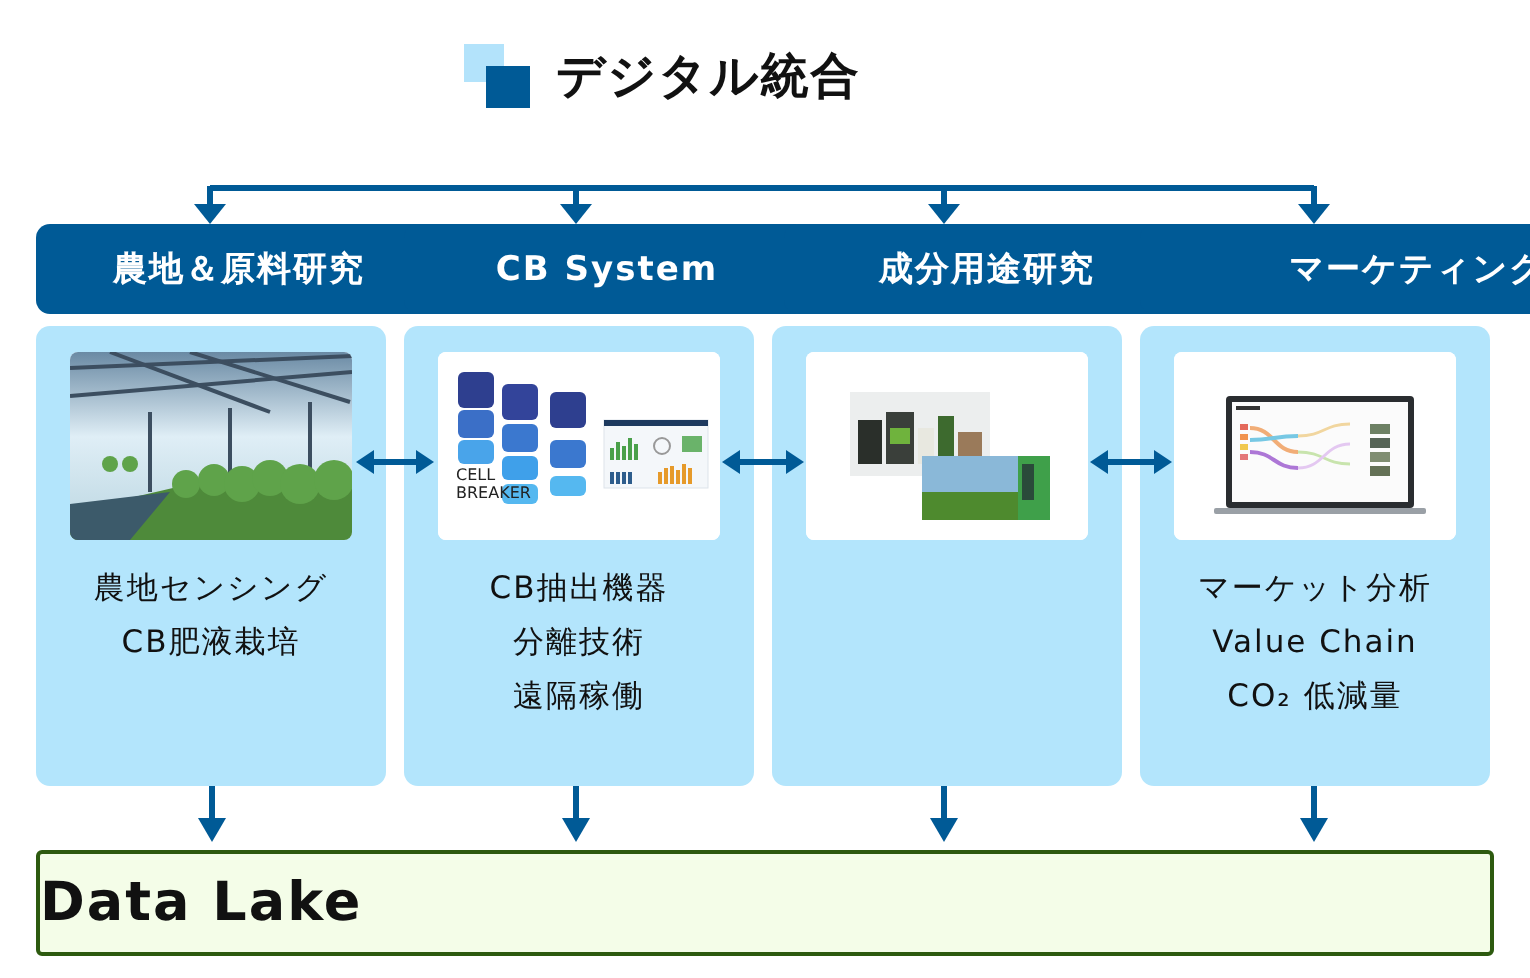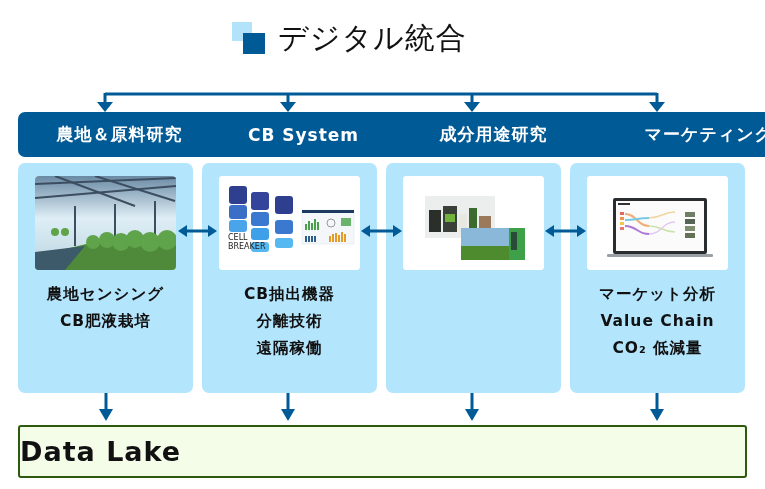--- a/index.html
+++ b/index.html
@@ -2,29 +2,29 @@
 <html><head>
 <meta charset="utf-8">
 <style>
   html, body { margin:0; padding:0; }
   body { width:765px; height:489px; background:#ffffff; position:relative; overflow:hidden;
          font-family:"DejaVu Sans", "Liberation Sans", sans-serif; }
   .abs { position:absolute; }
   .title-icon { left:232px; top:22px; width:34px; height:32px; }
   .title-icon .sq1 { position:absolute; left:0; top:0; width:20px; height:19px; background:#b3e3fb; }
   .title-icon .sq2 { position:absolute; left:11px; top:11px; width:22px; height:21px; background:#005a96; }
-  .title-text { left:278px; top:18px; font-size:30px; font-weight:normal; color:#111; letter-spacing:1px; line-height:40px; }
+  .title-text { left:278px; top:18px; font-size:24px; font-weight:bold; color:#111; letter-spacing:1px; line-height:40px; }
 
   .connector { position:absolute; left:0; top:0; }
 
   .col-header { position:absolute; top:112px; width:203px; height:45px; background:#005a96; border-radius:7px;
                 color:#fff; font-weight:bold; font-size:17px; display:flex; align-items:center; justify-content:center; letter-spacing:1px; }
   .col-body { position:absolute; top:163px; width:175px; height:230px; background:#b3e5fc; border-radius:7px; }
   .img-frame { position:absolute; left:17px; top:13px; width:141px; height:94px; border-radius:4px; overflow:hidden; background:#fff; }
-  .col-lines { position:absolute; left:0; top:118px; width:175px; text-align:center; font-weight:bold; font-size:15.5px; color:#111; line-height:27px; letter-spacing:1px; }
+  .col-lines { position:absolute; left:0; top:118px; width:175px; text-align:center; font-weight:normal; font-size:15.5px; color:#111; line-height:27px; letter-spacing:1px; }
 
   .datalake { position:absolute; left:18px; top:425px; width:725px; height:49px; background:#f4fde8; border:2px solid #2d5a0f; border-radius:3px;
               display:flex; align-items:center; justify-content:flex-start; font-size:27px; font-weight:bold; color:#111; letter-spacing:1px; }
 </style>
 </head>
 <body>
 
 <div class="abs title-icon">
   <div class="sq1"></div>
   <div class="sq2"></div>

